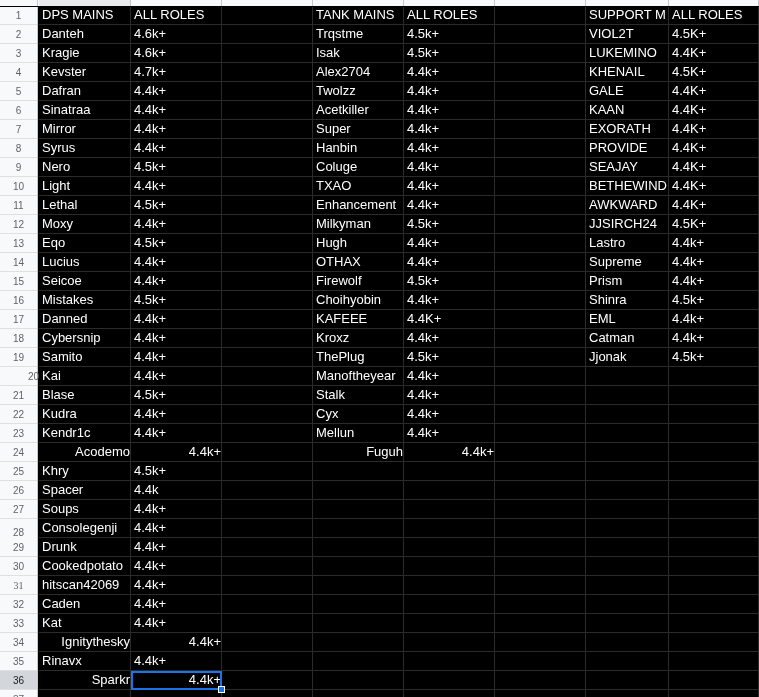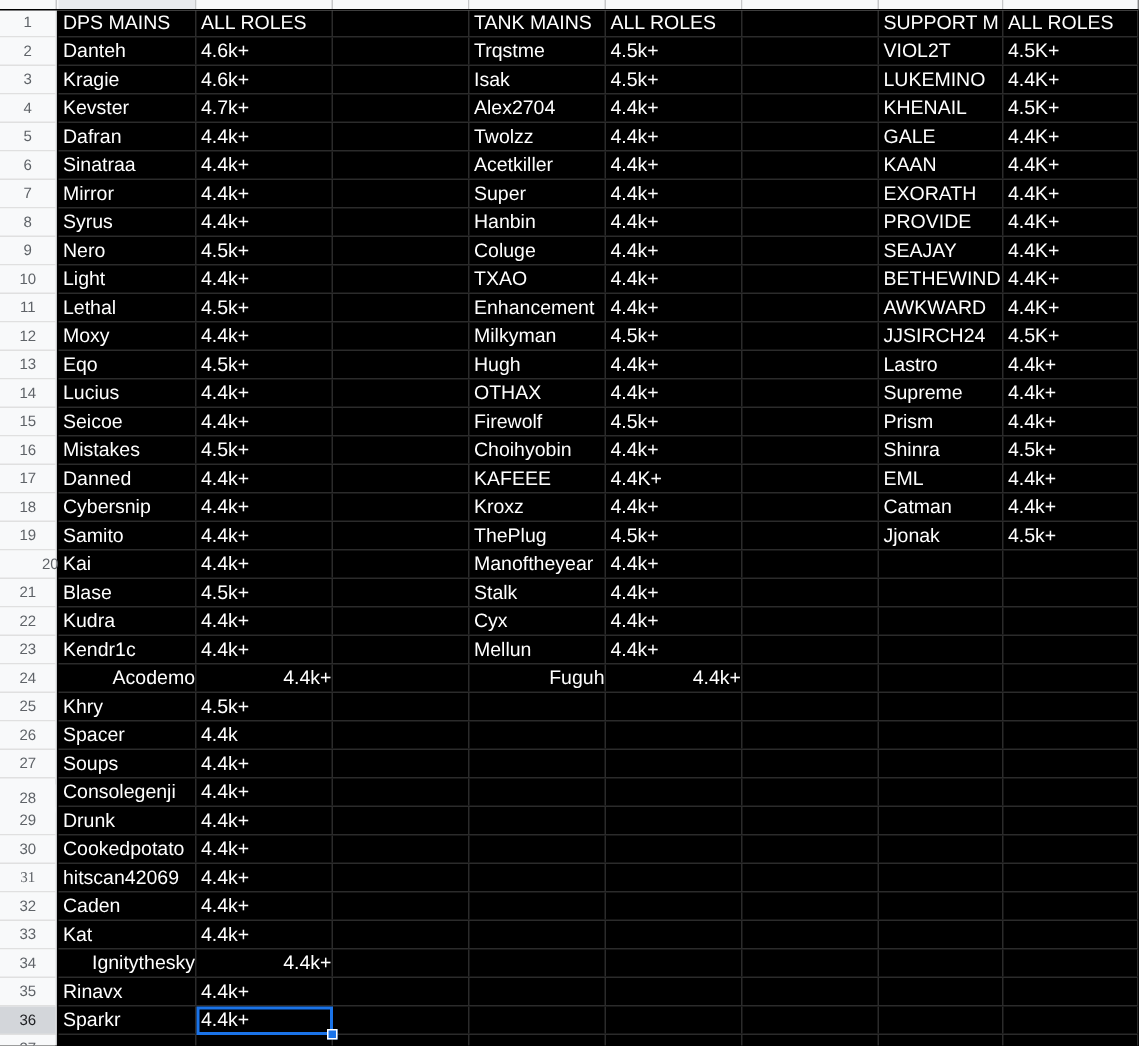--- a/index.html
+++ b/index.html
@@ -548,21 +548,21 @@
       <div class="gridrow" style="top: 646px;">
         <div class="cell c-a">Rinavx</div>
         <div class="cell c-b">4.4k+</div>
         <div class="cell c-c"></div>
         <div class="cell c-d"></div>
         <div class="cell c-e"></div>
         <div class="cell c-f"></div>
         <div class="cell c-g"></div>
         <div class="cell c-h"></div>
       </div>
-      <div class="gridrow" style="top: 665px;">
+      <div class="gridrow" style="top: 665px; text-align: right;">
         <div class="cell c-a">Sparkr</div>
         <div class="cell c-b">4.4k+</div>
         <div class="cell c-c"></div>
         <div class="cell c-d"></div>
         <div class="cell c-e"></div>
         <div class="cell c-f"></div>
         <div class="cell c-g"></div>
         <div class="cell c-h"></div>
       </div>
       <div class="gridrow" style="top: 684px;">

